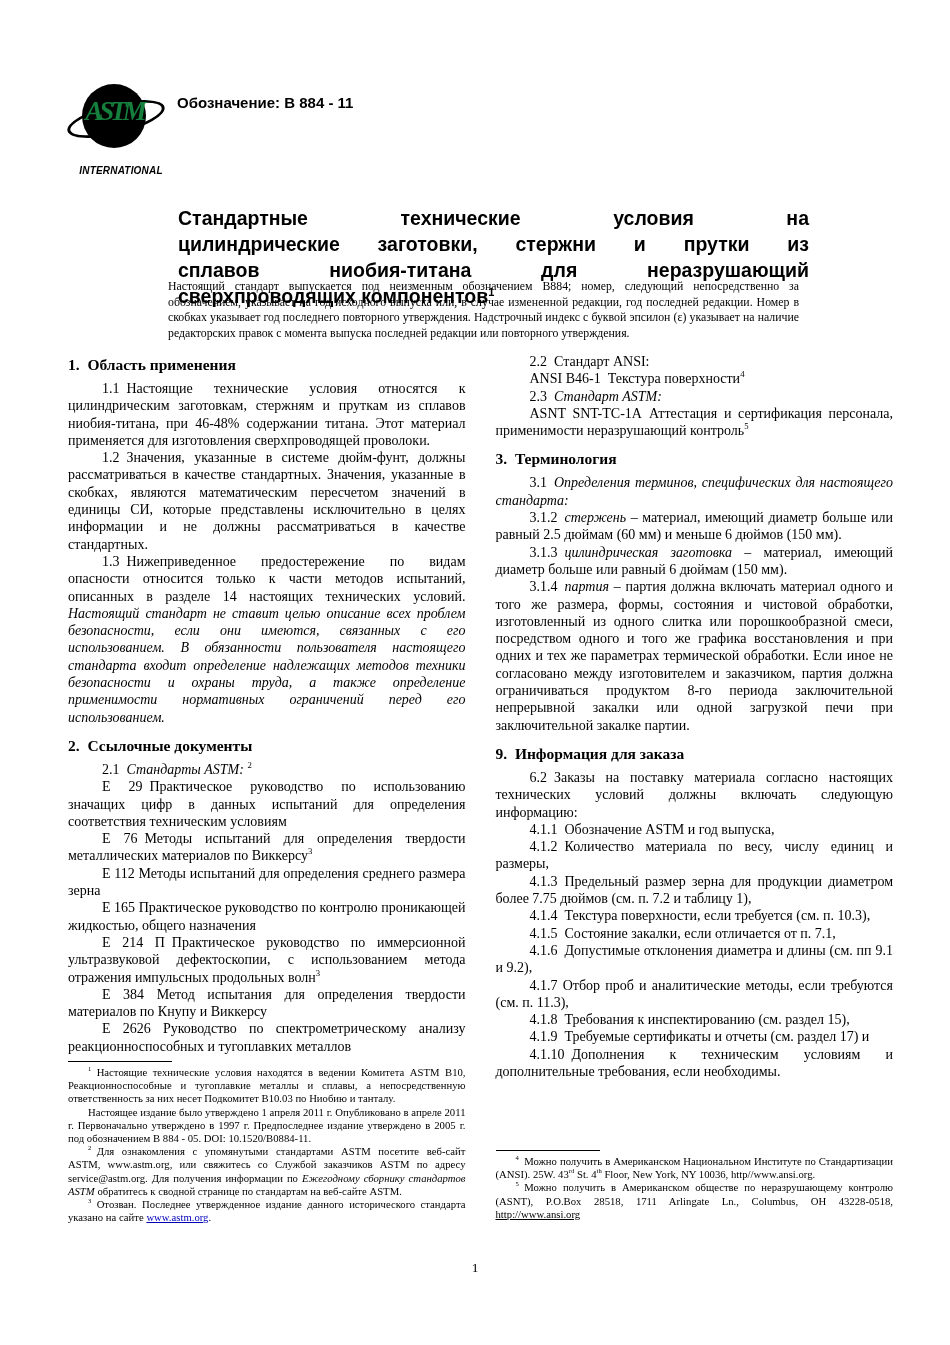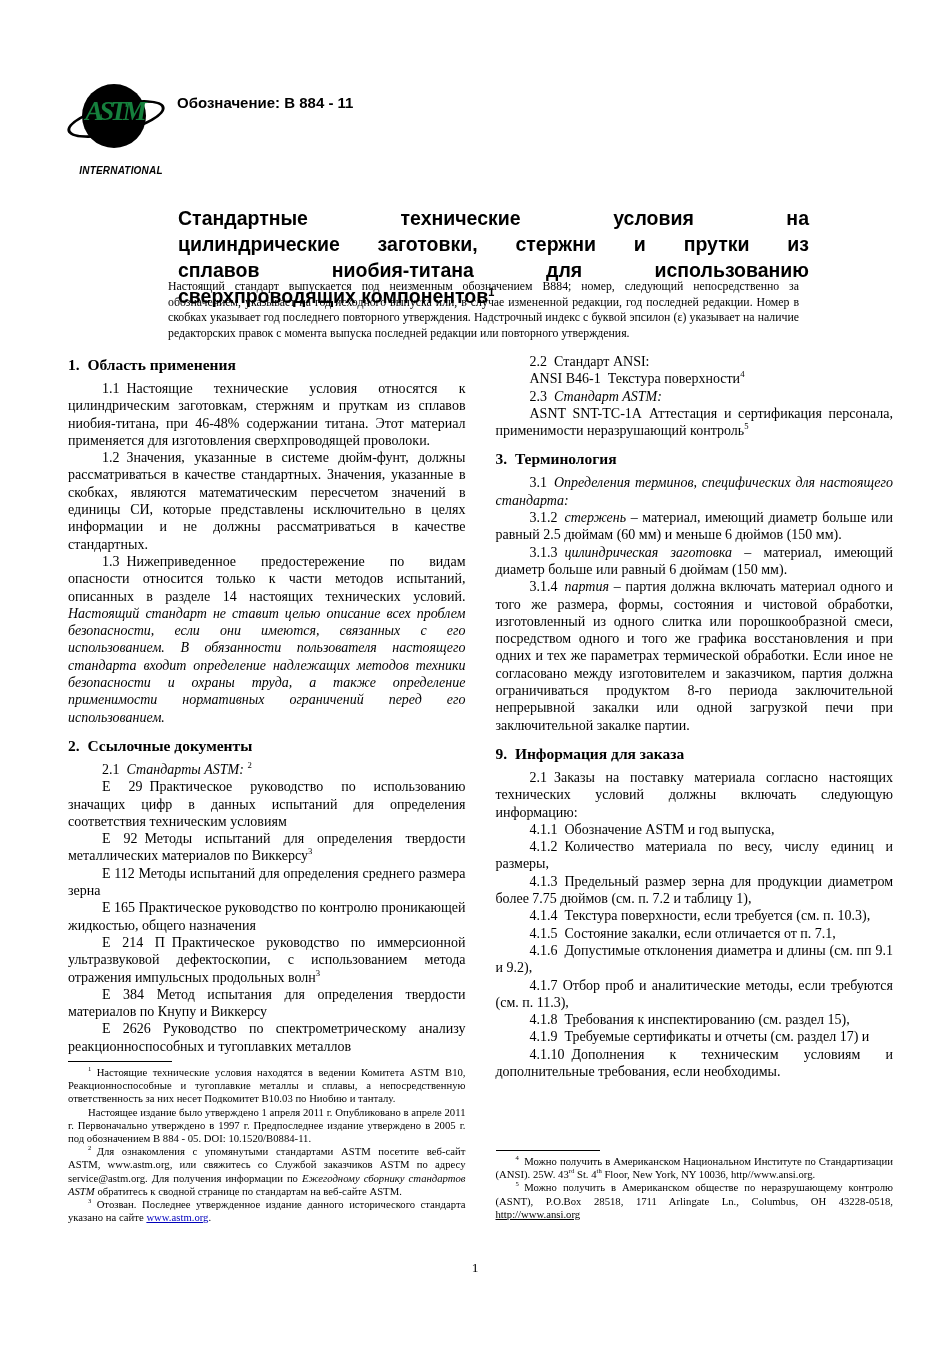--- a/index.html
+++ b/index.html
@@ -90,38 +90,38 @@
       <div class="globe-text">ASTM</div>
     </div>
     <div class="intl">INTERNATIONAL</div>
   </div>
 
   <div class="designation">Обозначение: B 884 - 11</div>
 
   <div class="title-block">
     <div class="title-line"><span>Стандартные технические условия на</span></div>
     <div class="title-line"><span>цилиндрические заготовки, стержни и прутки из</span></div>
-    <div class="title-line"><span>сплавов ниобия-титана для использованию</span></div>
+    <div class="title-line"><span>сплавов ниобия-титана для неразрушающий</span></div>
     <div class="title-line last"><span>сверхпроводящих компонентов</span><sup>1</sup></div>
   </div>
 
   <div class="abstract"><span>Настоящий стандарт выпускается под неизменным обозначением B884; номер, следующий непосредственно за обозначением, указывает на год исходного выпуска или, в случае измененной редакции, год последней редакции. Номер в скобках указывает год последнего повторного утверждения. Надстрочный индекс с буквой эпсилон (ε) указывает на наличие редакторских правок с момента выпуска последней редакции или повторного утверждения.</span></div>
 
   <div class="columns">
 
     <div class="col">
       <div data-render-blocks="left_column.blocks">
           <div class="sec-heading"><span>1. Область применения</span></div>
           <div class="body-para"><span>1.1 Настоящие технические условия относятся к цилиндрическим заготовкам, стержням и пруткам из сплавов ниобия-титана, при 46-48% содержании титана. Этот материал применяется для изготовления сверхпроводящей проволоки.</span></div>
           <div class="body-para"><span>1.2 Значения, указанные в системе дюйм-фунт, должны рассматриваться в качестве стандартных. Значения, указанные в скобках, являются математическим пересчетом значений в единицы СИ, которые представлены исключительно в целях информации и не должны рассматриваться в качестве стандартных.</span></div>
           <div class="body-para"><span>1.3 Нижеприведенное предостережение по видам опасности относится только к части методов испытаний, описанных в разделе 14 настоящих технических условий. </span><em>Настоящий стандарт не ставит целью описание всех проблем безопасности, если они имеются, связанных с его использованием. В обязанности пользователя настоящего стандарта входит определение надлежащих методов техники безопасности и охраны труда, а также определение применимости нормативных ограничений перед его использованием.</em></div>
           <div class="sec-heading"><span>2. Ссылочные документы</span></div>
           <div class="body-para"><span>2.1 </span><em>Стандарты ASTM: </em><sup>2</sup></div>
           <div class="body-para"><span>E 29 Практическое руководство по использованию значащих цифр в данных испытаний для определения соответствия техническим условиям</span></div>
-          <div class="body-para"><span>E 92 Методы испытаний для определения твердости металлических материалов по Виккерсу</span><sup>3</sup></div>
+          <div class="body-para"><span>E 76 Методы испытаний для определения твердости металлических материалов по Виккерсу</span><sup>3</sup></div>
           <div class="body-para"><span>E 112 Методы испытаний для определения среднего размера зерна</span></div>
           <div class="body-para"><span>E 165 Практическое руководство по контролю проникающей жидкостью, общего назначения</span></div>
           <div class="body-para"><span>E 214 П Практическое руководство по иммерсионной ультразвуковой дефектоскопии, с использованием метода отражения импульсных продольных волн</span><sup>3</sup></div>
           <div class="body-para"><span>E 384 Метод испытания для определения твердости материалов по Кнупу и Виккерсу</span></div>
           <div class="body-para"><span>E 2626 Руководство по спектрометрическому анализу реакционноспособных и тугоплавких металлов</span></div>
         </div>
       <div class="footnotes">
         <div class="fn-sep"></div>
         <div>
             <div class="footnote-para"><sup>1</sup><span> Настоящие технические условия находятся в ведении Комитета ASTM B10, Реакционноспособные и тугоплавкие металлы и сплавы, а непосредственную ответственность за них несет Подкомитет B10.03 по Ниобию и танталу.</span></div>
@@ -137,21 +137,21 @@
           <div class="body-para"><span>2.2 Стандарт ANSI:</span></div>
           <div class="body-para"><span>ANSI B46-1 Текстура поверхности</span><sup>4</sup></div>
           <div class="body-para"><span>2.3 </span><em>Стандарт ASTM:</em></div>
           <div class="body-para"><span>ASNT SNT-TC-1A Аттестация и сертификация персонала, применимости неразрушающий контроль</span><sup>5</sup></div>
           <div class="sec-heading"><span>3. Терминология</span></div>
           <div class="body-para"><span>3.1 </span><em>Определения терминов, специфических для настоящего стандарта:</em></div>
           <div class="body-para"><span>3.1.2 </span><em>стержень</em><span> – материал, имеющий диаметр больше или равный 2.5 дюймам (60 мм) и меньше 6 дюймов (150 мм).</span></div>
           <div class="body-para"><span>3.1.3 </span><em>цилиндрическая заготовка</em><span> – материал, имеющий диаметр больше или равный 6 дюймам (150 мм).</span></div>
           <div class="body-para"><span>3.1.4 </span><em>партия</em><span> – партия должна включать материал одного и того же размера, формы, состояния и чистовой обработки, изготовленный из одного слитка или порошкообразной смеси, посредством одного и того же графика восстановления и при одних и тех же параметрах термической обработки. Если иное не согласовано между изготовителем и заказчиком, партия должна ограничиваться продуктом 8-го периода заключительной непрерывной закалки или одной загрузкой печи при заключительной закалке партии.</span></div>
           <div class="sec-heading"><span>9. Информация для заказа</span></div>
-          <div class="body-para"><span>2.1 Заказы на поставку материала согласно настоящих технических условий должны включать следующую информацию:</span></div>
+          <div class="body-para"><span>6.2 Заказы на поставку материала согласно настоящих технических условий должны включать следующую информацию:</span></div>
           <div class="body-para"><span>4.1.1 Обозначение ASTM и год выпуска,</span></div>
           <div class="body-para"><span>4.1.2 Количество материала по весу, числу единиц и размеры,</span></div>
           <div class="body-para"><span>4.1.3 Предельный размер зерна для продукции диаметром более 7.75 дюймов (см. п. 7.2 и таблицу 1),</span></div>
           <div class="body-para"><span>4.1.4 Текстура поверхности, если требуется (см. п. 10.3),</span></div>
           <div class="body-para"><span>4.1.5 Состояние закалки, если отличается от п. 7.1,</span></div>
           <div class="body-para"><span>4.1.6 Допустимые отклонения диаметра и длины (см. пп 9.1 и 9.2),</span></div>
           <div class="body-para"><span>4.1.7 Отбор проб и аналитические методы, если требуются (см. п. 11.3),</span></div>
           <div class="body-para"><span>4.1.8 Требования к инспектированию (см. раздел 15),</span></div>
           <div class="body-para"><span>4.1.9 Требуемые сертификаты и отчеты (см. раздел 17) и</span></div>
           <div class="body-para"><span>4.1.10 Дополнения к техническим условиям и дополнительные требования, если необходимы.</span></div>

